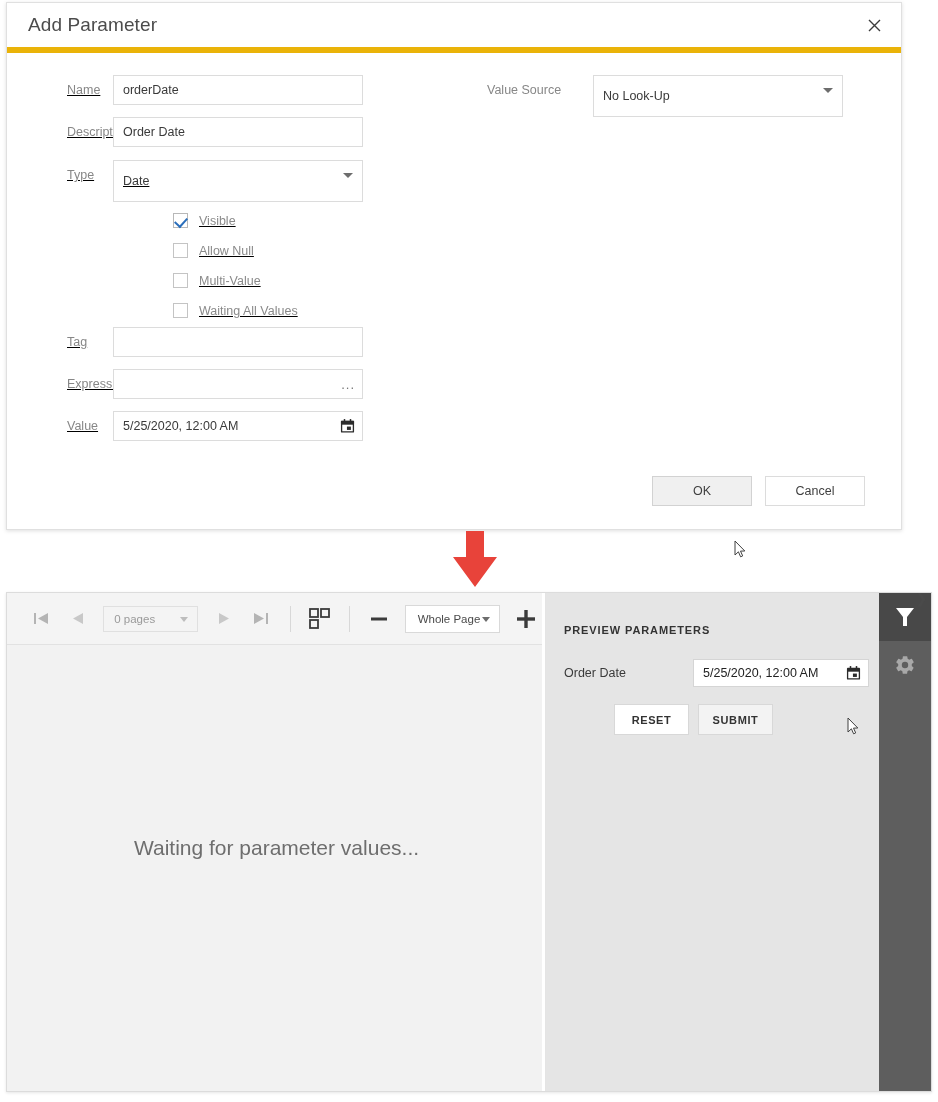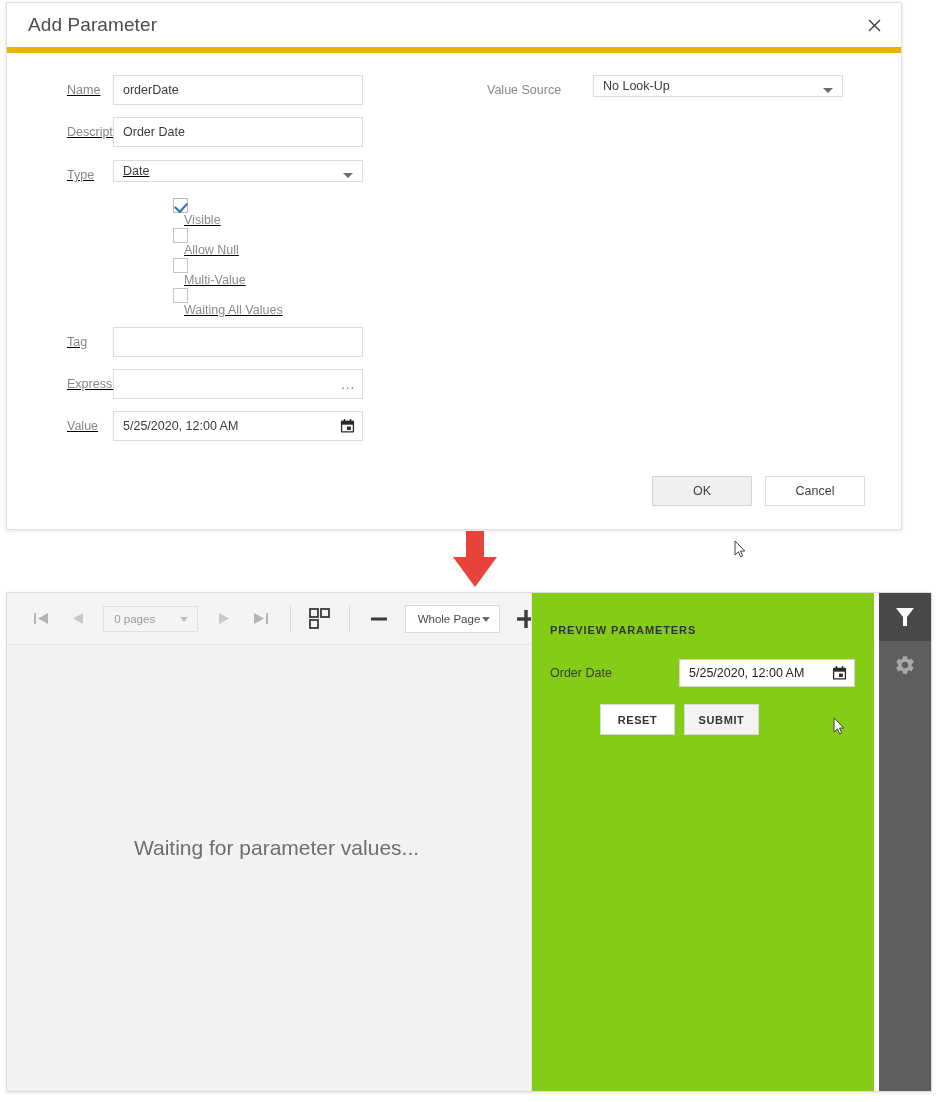--- a/index.html
+++ b/index.html
@@ -67,21 +67,21 @@
     background: #fff;
     font-family: "Liberation Sans", sans-serif;
     font-size: 12.5px;
     color: #3a3a3a;
     padding: 0 9px;
     outline: none;
   }
   .txt::placeholder { color: #b5b5b5; }
 
   .sel {
-    width: 100%; height: 22px;
+    width: 100%; height: 42px;
     border: 1px solid #dcdcdc;
     background: #fff;
     font-size: 12.5px;
     color: #3a3a3a;
     display: flex; align-items: center;
     padding: 0 9px;
     cursor: pointer;
   }
   .caret {
     position: absolute; right: 10px; top: 50%;
@@ -100,24 +100,23 @@
     line-height: 1;
   }
   .cal-icon {
     position: absolute; right: 8px; top: 50%;
     transform: translateY(-50%);
     width: 15px; height: 15px; cursor: pointer;
   }
 
   
   .chk-row {
-    display: flex; align-items: flex-start;
+    display: flex; align-items: flex-end;
     height: 30px;
     padding-left: 166px;
-    flex-direction: column;
   }
   .chk-box {
     width: 15px; height: 15px;
     border: 1px solid #c4c4c4;
     background: #fff;
     position: relative;
     cursor: pointer;
     flex: 0 0 auto;
   }
   .chk-box.checked { border-color: #b8b8b8; }
@@ -220,23 +219,23 @@
   }
   .waiting-text {
     font-size: 21px;
     color: #6e6e6e;
     font-weight: 400;
     margin-top: -40px;
     margin-left: 4px;
   }
 
   .viewer-right {
-    position: absolute; left: 524px; top: 0;
+    position: absolute; left: 538px; top: 0;
     width: 343px; height: 100%;
-    background: #84cc16;
+    background: #e5e5e5;
     border-left: 1px solid #e4e4e4;
   }
   .params-title {
     margin: 31px 0 0 18px;
     font-size: 11px;
     color: #333;
     font-weight: bold;
     letter-spacing: 0.9px;
   }
   .param-row {

